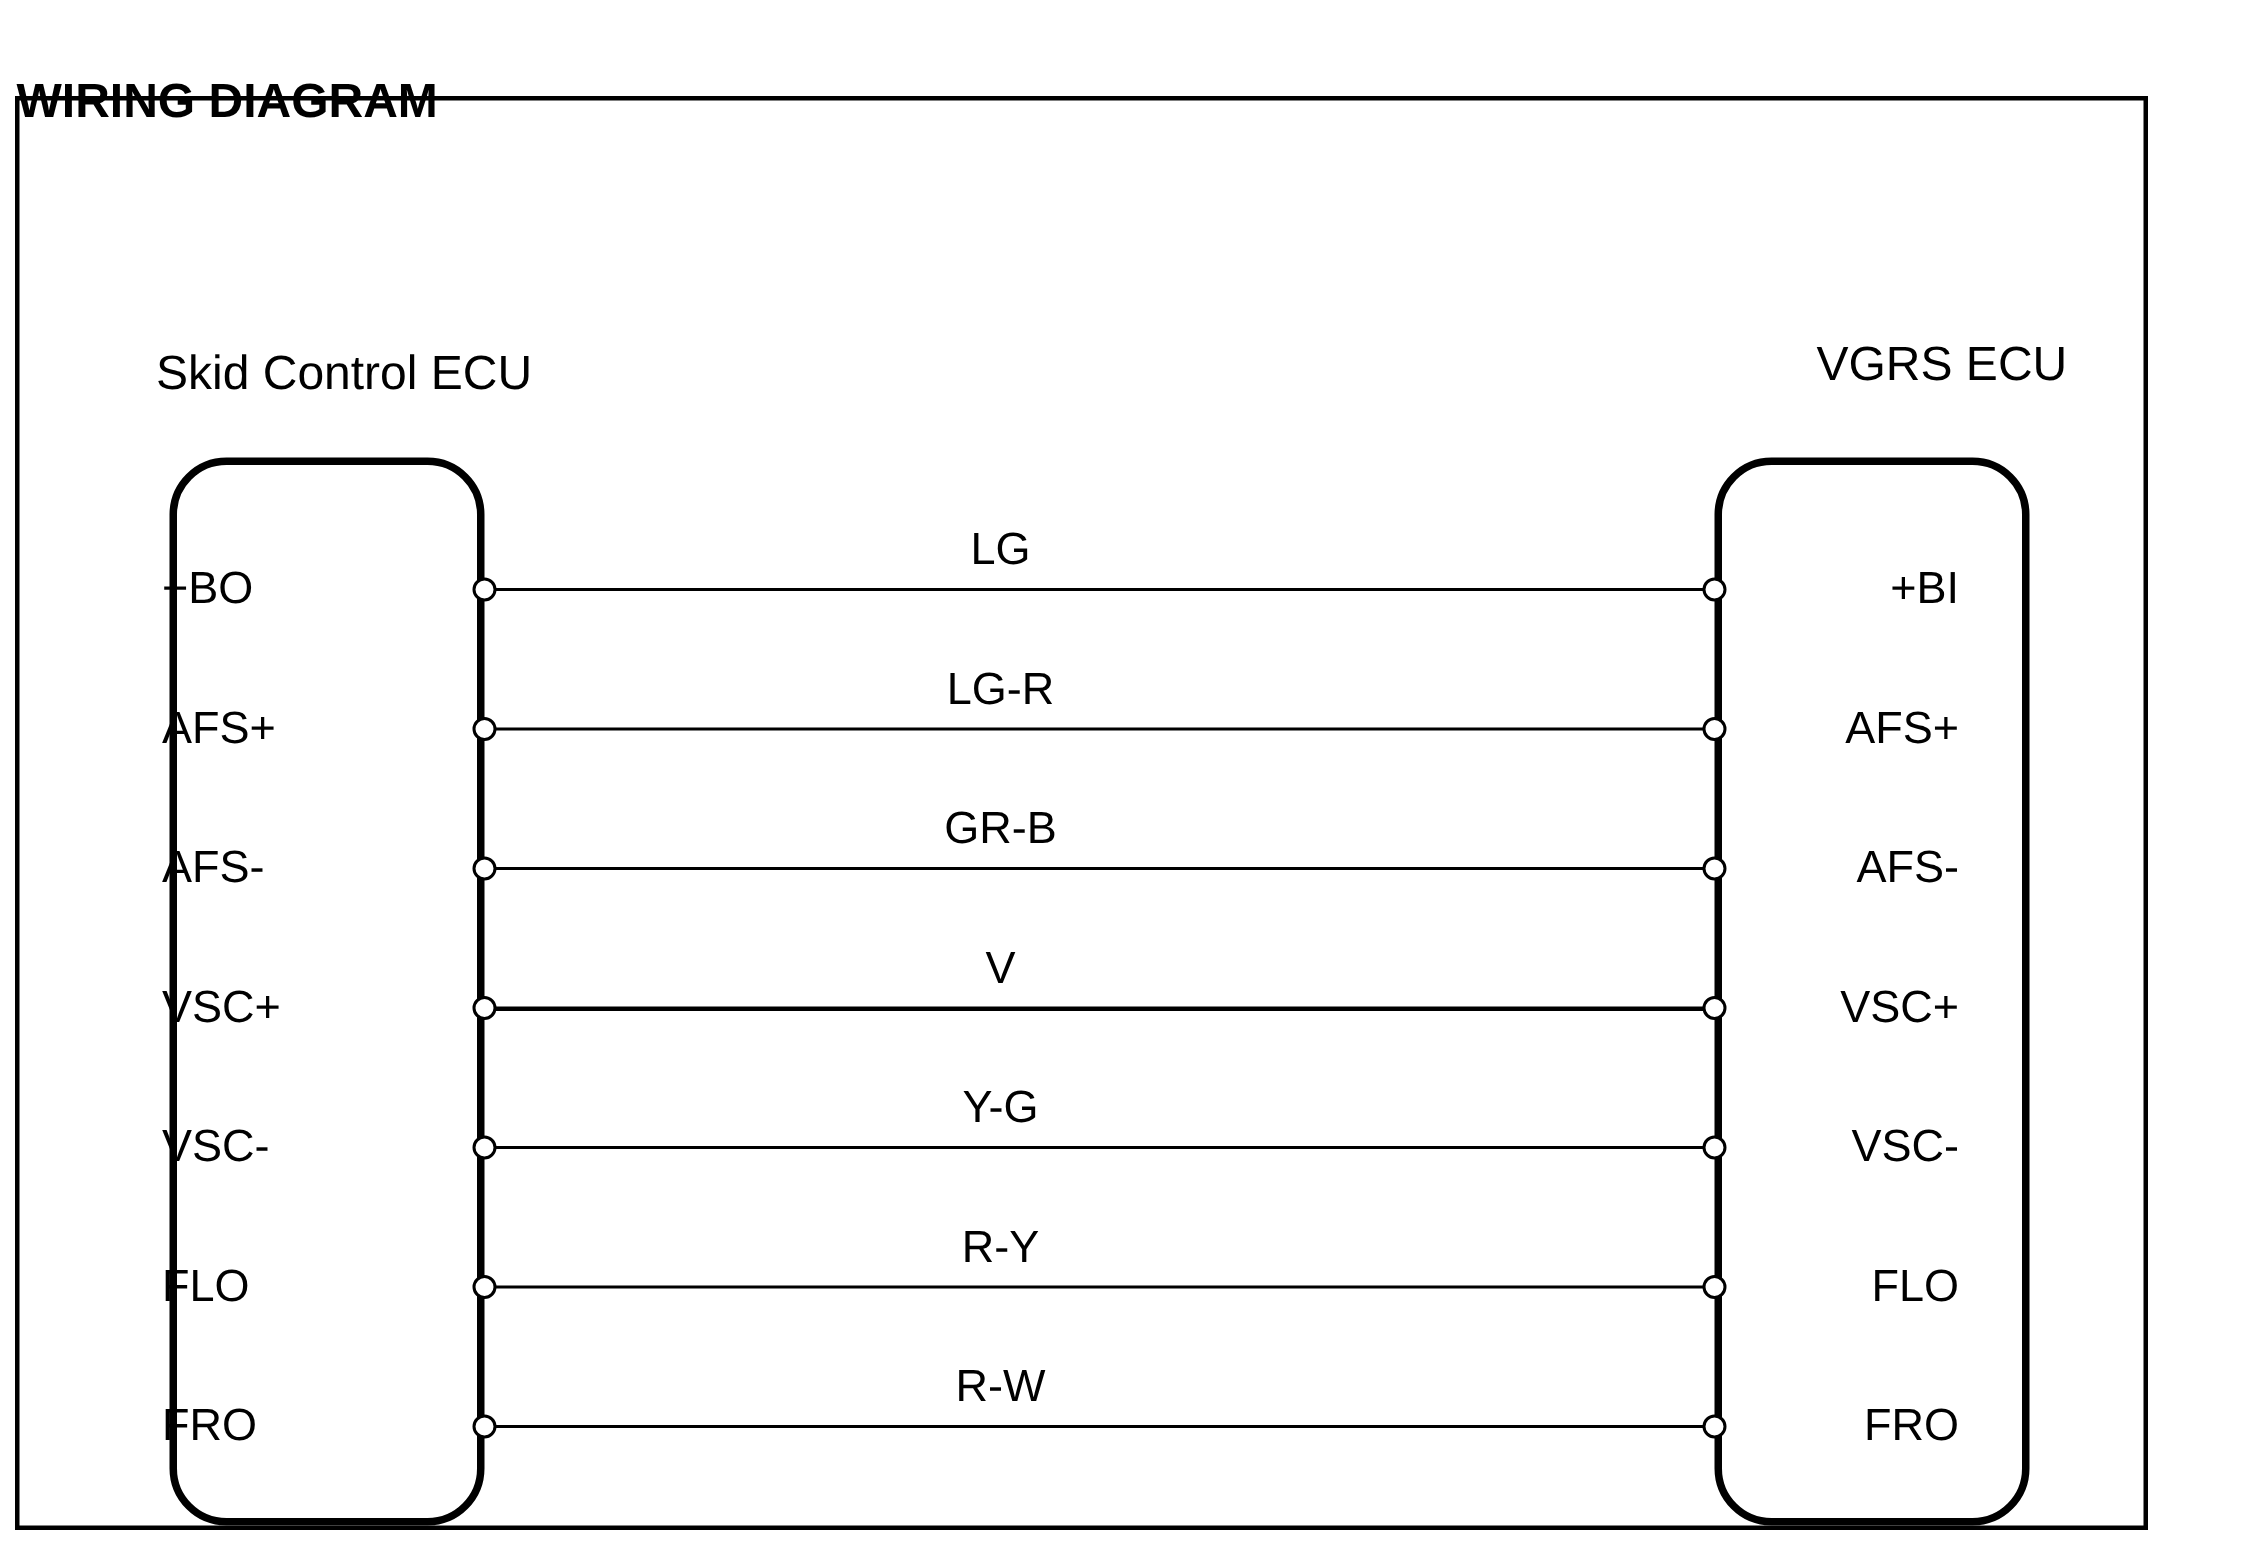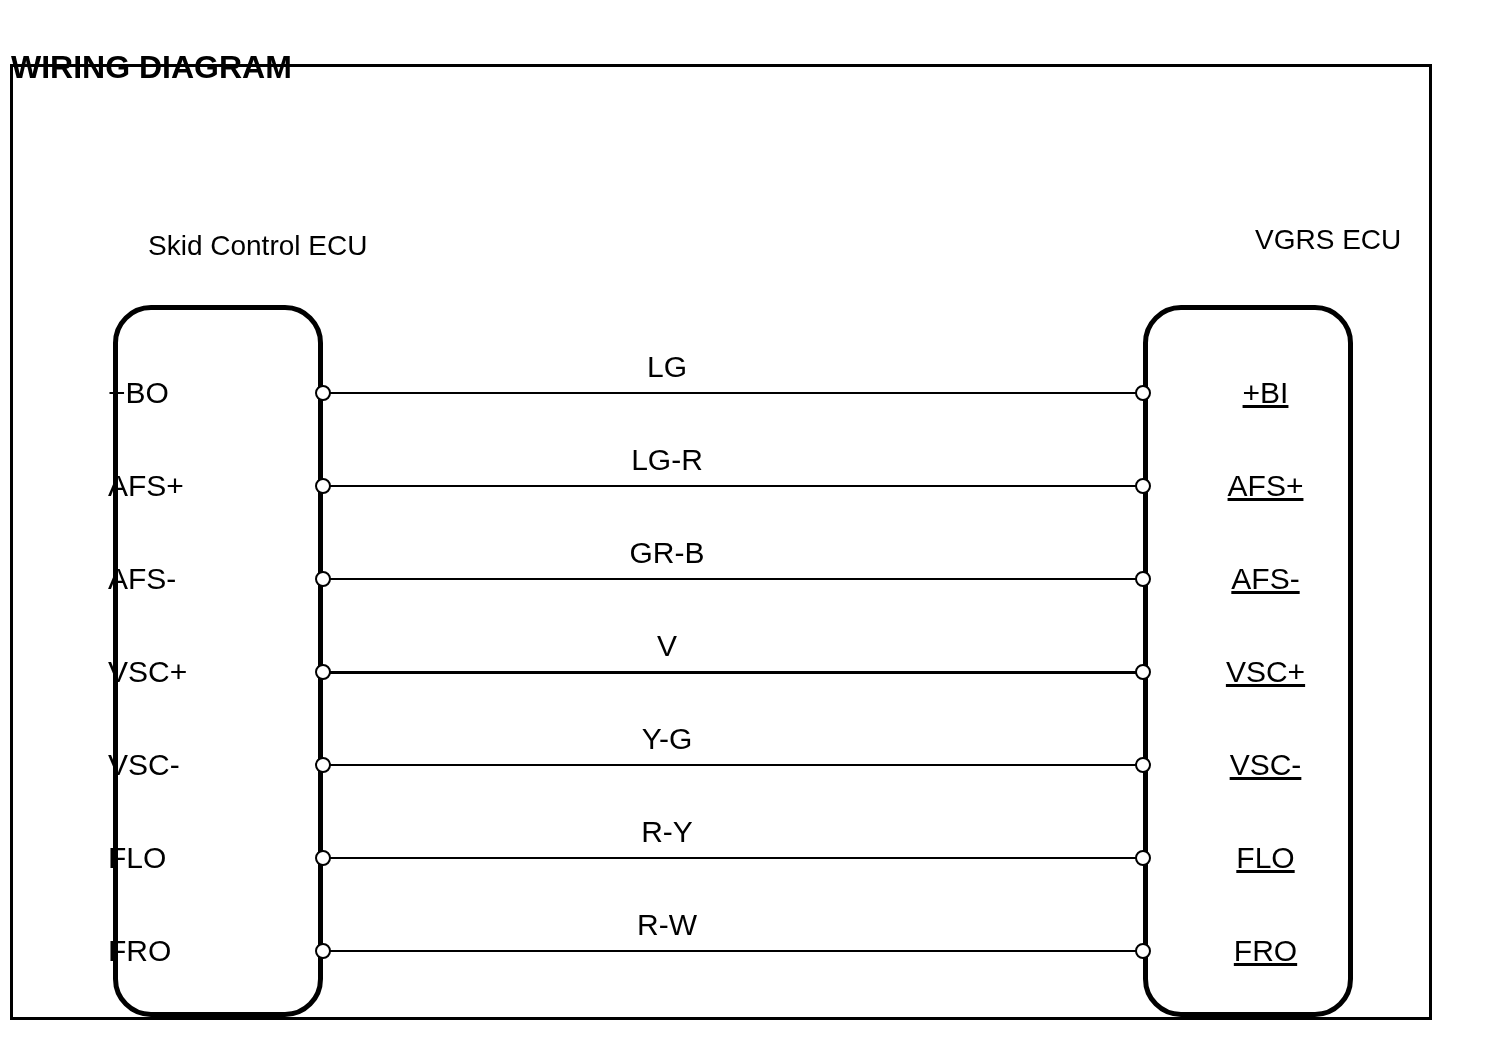--- a/index.html
+++ b/index.html
@@ -30,23 +30,22 @@
     position: absolute;
     left: 10px;
     top: 64px;
     width: 1422px;
     height: 956px;
     border: 3px solid #000000;
     box-sizing: border-box;
   }
   .ecu-title {
     position: absolute;
-    font-size: 28px;
+    font-size: 32px;
     white-space: nowrap;
-    margin-left: 44px;
   }
   .ecu-title.left  { left: 91px;  top: 163px; }
   .ecu-title.right { left: 1198px; top: 157px; }
   .ecu-box {
     position: absolute;
     width: 210px;
     height: 712px;
     top: 238px;
     border: 5px solid #000000;
     border-radius: 38px;
@@ -86,24 +85,23 @@
     font-size: 30px;
     line-height: 34px;
     white-space: nowrap;
   }
   .pin-label.left {
     left: 95px;
     width: 195px;
     text-align: left;
   }
   .pin-label.right {
-    left: 1155px;
+    left: 1098px;
     width: 195px;
-    text-align: center;
-    text-decoration: underline;
+    text-align: right;
   }
   .terminal {
     position: absolute;
     top: -8px;
     width: 16px;
     height: 16px;
     border: 2.5px solid #000000;
     border-radius: 50%;
     background: #ffffff;
     box-sizing: border-box;

